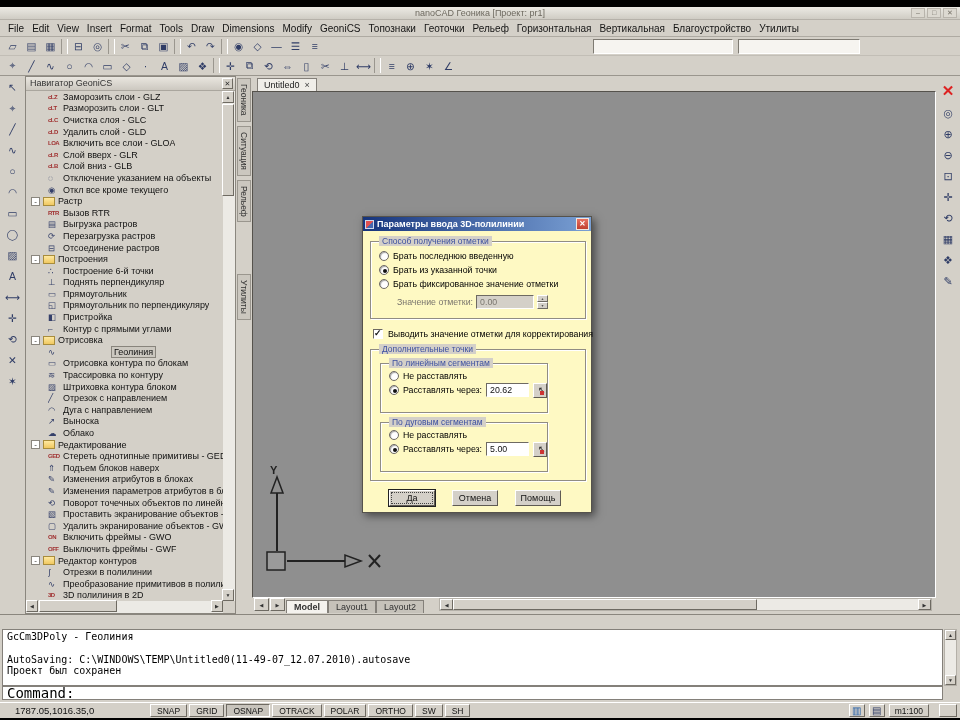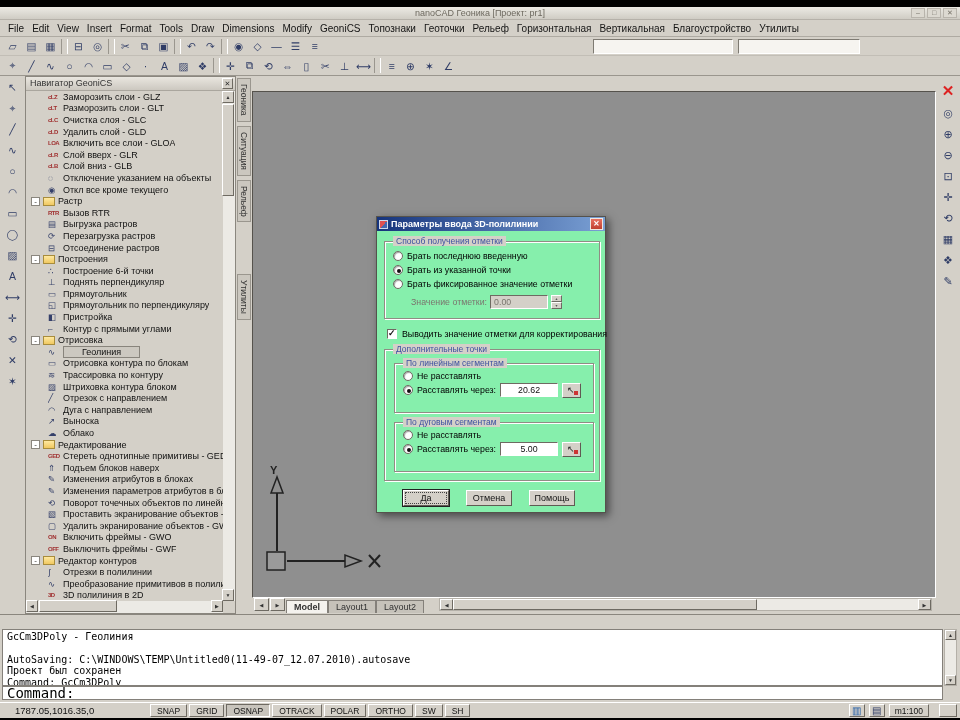--- a/index.html
+++ b/index.html
@@ -37,21 +37,21 @@
 .nav-close{position:absolute;right:2px;top:1px;width:11px;height:11px;background:#d4d0c8;border:1px solid;border-color:#fff #6e6a62 #6e6a62 #fff;font-size:7px;line-height:9px;text-align:center;color:#333;}
 .nav-body{position:absolute;left:0;top:14px;right:12px;bottom:12px;overflow:hidden;}
 .trow{display:flex;align-items:center;height:11.6px;font-size:9px;white-space:nowrap;padding-left:22px;color:#111;}
 .trow.folder{padding-left:5px;}
 .texp{display:none;width:9px;height:9px;flex:0 0 9px;border:1px solid #8a867e;background:#fff;font-size:8px;line-height:7px;text-align:center;margin-right:3px;color:#333;}
 .trow.folder .texp{display:inline-block;}
 .tico{flex:0 0 15px;width:15px;font-size:8.5px;color:#35406a;overflow:hidden;line-height:10px;}
 .trow.txt .tico{font-size:6px;font-weight:bold;color:#a03030;letter-spacing:-0.5px;}
 .trow.folder .tico{flex:0 0 12px;width:12px;height:9px;background:linear-gradient(#ffe9a0,#f0c860);border:1px solid #a88c3c;margin-right:3px;color:transparent;}
 .tlab{overflow:hidden;}
-.trow.sel .tlab{background:#ccc8c0;border:1px solid #88847c;padding:0 18px;}
+.trow.sel .tlab{background:#ccc8c0;border:1px solid #88847c;padding:0 2px;margin-left:48px;}
 
 
 .sbbtn{position:absolute;width:12px;height:12px;background:#d4d0c8;border:1px solid;border-color:#fff #6e6a62 #6e6a62 #fff;font-size:5px;display:flex;align-items:center;justify-content:center;color:#333;}
 .sbthumb{position:absolute;background:#d4d0c8;border:1px solid;border-color:#fff #6e6a62 #6e6a62 #fff;}
 .sbtrack{position:absolute;background:#eceae5;}
 .arr-up::before{content:"▲";}
 .arr-down::before{content:"▼";}
 .arr-left::before{content:"◀";}
 .arr-right::before{content:"▶";}
 .nav-sbv{right:0;top:14px;bottom:12px;width:12px;}
@@ -80,31 +80,31 @@
 
 .righttb{position:absolute;left:936px;top:6px;width:24px;display:flex;flex-direction:column;align-items:center;gap:5px;}
 .rtbi{width:18px;height:16px;display:flex;align-items:center;justify-content:center;font-size:11px;color:#2f3c66;}
 .rtbi.red{color:#d22;font-size:15px;font-weight:bold;height:18px;}
 
 
 .ucs{position:absolute;left:10px;top:372px;width:130px;height:115px;}
 .ucs .ylab{position:absolute;left:7px;top:0;font-size:11px;font-weight:bold;color:#222;}
 
 
-.dlg{position:absolute;left:123px;top:124px;width:230px;height:297px;background:#86efac;border:1px solid #55524c;box-shadow:3px 3px 8px rgba(0,0,0,.5);}
+.dlg{position:absolute;left:109px;top:124px;width:230px;height:297px;background:#fef9c3;border:1px solid #55524c;box-shadow:3px 3px 8px rgba(0,0,0,.5);}
 .dlg-title{height:14px;display:flex;align-items:center;gap:3px;padding:0 2px;background:linear-gradient(90deg,#16347c,#7aa0d4);}
 .dlg-ico{width:9px;height:9px;background:linear-gradient(135deg,#e05050 0 50%,#4668b0 50% 100%);border:1px solid #cfd8ea;}
 .dlg-title-text{color:#fff;font-size:9px;font-weight:bold;white-space:nowrap;overflow:hidden;}
 .dlg-close{margin-left:auto;width:13px;height:12px;background:linear-gradient(#e87060,#c04030);border:1px solid #f0e8e0;color:#fff;font-size:7.5px;line-height:10px;text-align:center;font-weight:bold;}
 .dlg-body{position:relative;height:283px;font-size:8.8px;}
 .grp{border:1px solid #908c84;box-shadow:inset 1px 1px 0 #fff,1px 1px 0 #fff;}
 .grp-label{position:absolute;top:-6px;left:8px;background:#d4d0c8;padding:0 3px;font-size:8.5px;color:#3c50a0;white-space:nowrap;}
 .grp1{position:absolute;left:7px;top:10px;width:216px;height:78px;padding-top:7px;}
 .grp2{position:absolute;left:7px;top:118px;width:216px;height:132px;}
-.sub{position:absolute;left:9px;width:200px;height:50px;padding-top:5px;text-align:center;}
+.sub{position:absolute;left:9px;width:168px;height:50px;padding-top:5px;}
 .sub1{top:13px;}
 .sub2{top:72px;}
 .radio-row{display:flex;align-items:center;gap:4px;height:14px;padding-left:8px;white-space:nowrap;}
 .radio{width:10px;height:10px;flex:0 0 10px;border-radius:50%;background:#fff;border:1px solid #6e6a62;box-shadow:inset 1px 1px 1px rgba(0,0,0,.35);position:relative;}
 .radio-row.on .radio::after{content:"";position:absolute;left:3px;top:3px;width:4px;height:4px;border-radius:50%;background:#111;}
 .valrow{display:flex;align-items:center;gap:3px;margin-top:4px;padding-left:26px;}
 .valrow .vlabel{color:#7a766e;}
 .edit{display:inline-block;width:58px;height:14px;background:#fff;border:1px solid;border-color:#6e6a62 #fff #fff #6e6a62;padding:1px 3px;font-size:8.8px;color:#111;}
 .edit.dis{background:#d4d0c8;color:#7a766e;}
 .spin{display:inline-flex;flex-direction:column;width:11px;height:14px;}
@@ -625,20 +625,26 @@
 
     <div class="vtabs">
 
     <div class="vtab"><span>Геоника</span></div>
         <div class="vtab"><span>Ситуация</span></div>
         <div class="vtab"><span>Рельеф</span></div>
         <div class="vtab gap"><span>Утилиты</span></div>
       </div>
 
     <div class="docwin">
+      <div class="doctabs">
+        <div class="doctab">
+          <span>Untitled0</span>
+          <span class="doctab-x"></span>
+        </div>
+      </div>
 
       <div class="canvas">
 
         <div class="ucs">
           <span class="ylab">Y</span>
           <svg width="130" height="115" viewBox="0 0 130 115">
             <polygon points="14,13 8,29 20,29" fill="#8f8f8f" stroke="#222" stroke-width="1.5"></polygon>
             <line x1="14" y1="29" x2="14" y2="87" stroke="#222" stroke-width="2"></line>
             <rect x="4" y="88" width="18" height="18" fill="#9a9a9a" stroke="#222" stroke-width="1.5"></rect>
             <line x1="24" y1="97" x2="82" y2="97" stroke="#222" stroke-width="2"></line>
@@ -784,21 +790,20 @@
       </div>
   </div>
 
   <div class="cmdpanel">
     <div class="cmdlog">
 
     <div class="cmdline"><span>GcCm3DPoly - Геолиния</span></div>
         <div class="cmdline"><span></span></div>
         <div class="cmdline"><span>AutoSaving: C:\WINDOWS\TEMP\Untitled0(11-49-07_12.07.2010).autosave</span></div>
         <div class="cmdline"><span>Проект был сохранен</span></div>
-        <div class="cmdline"><span>Command: GcCm3DPoly</span></div>
       </div>
     <div class="cmdscroll">
       <span class="sbbtn arr-up" style="top:0;"></span>
       <span class="sbbtn arr-down" style="bottom:0;"></span>
     </div>
     <div class="cmdinput">Command:</div>
   </div>
 
   <div class="statusbar">
     <span class="coords">1787.05,1016.35,0</span>

